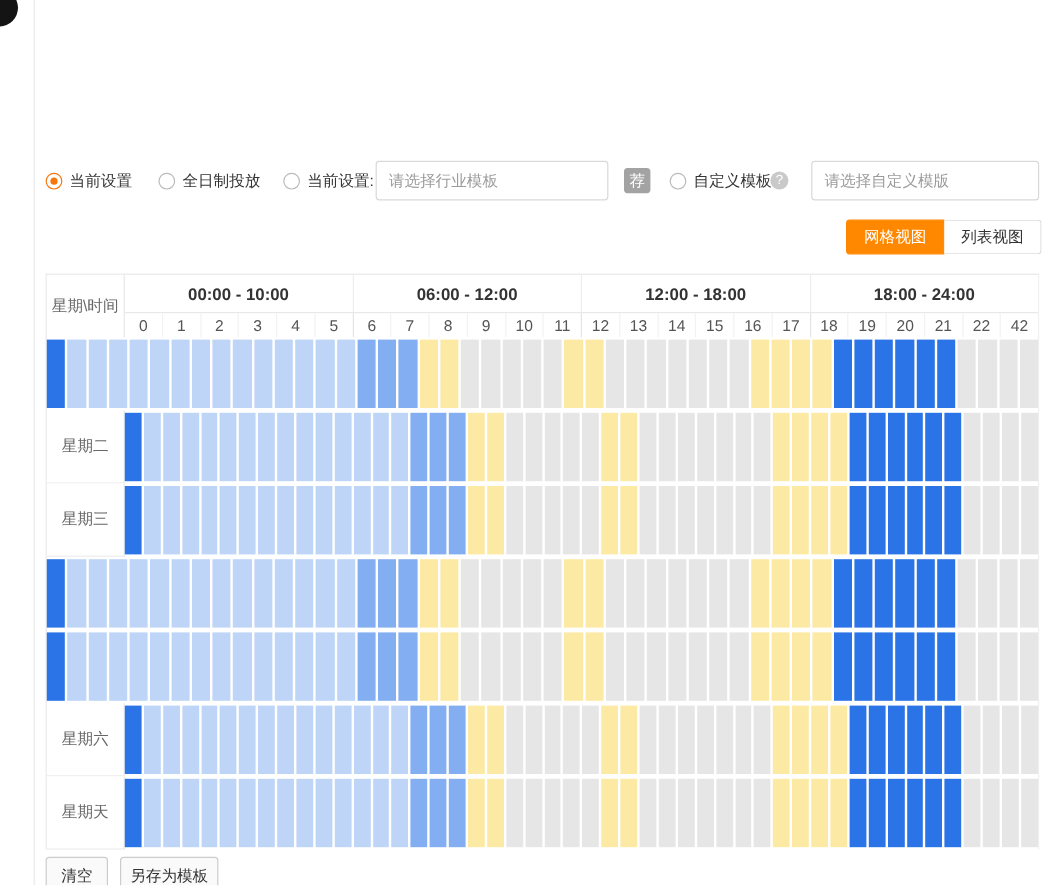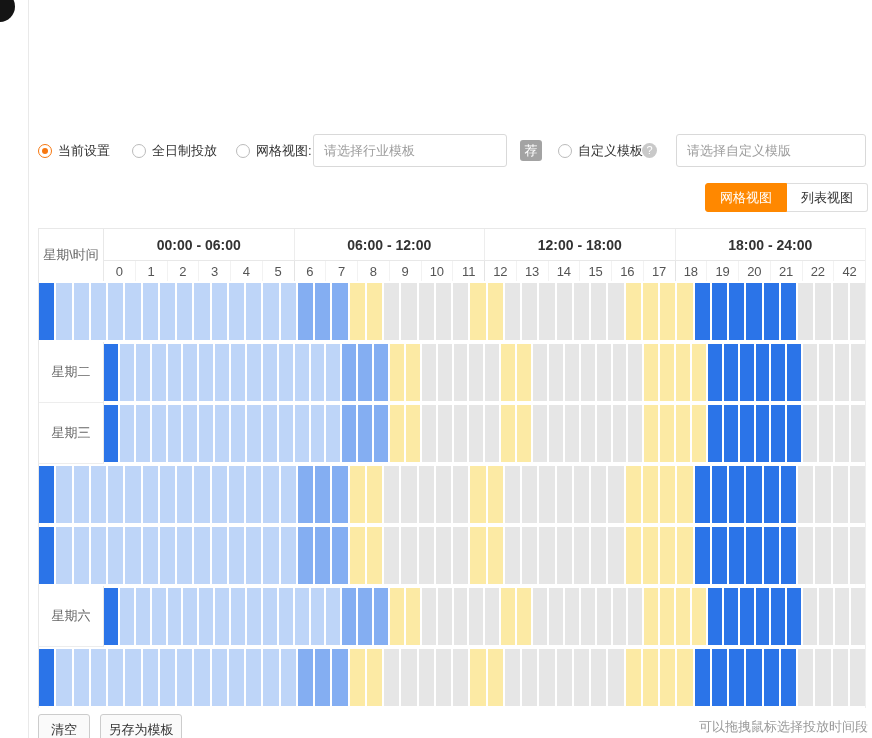--- a/index.html
+++ b/index.html
@@ -68,21 +68,21 @@
       <label class="radio checked" style="left:2px">
         <span class="rb"></span>
         <span>当前设置</span>
       </label>
       <label class="radio" style="left:96px">
         <span class="rb"></span>
         <span>全日制投放</span>
       </label>
       <label class="radio" style="left:200px">
         <span class="rb"></span>
-        <span>网格视图:</span>
+        <span>当前设置:</span>
       </label>
       <input class="sel-input" style="left: 277px; width: 194px;" readonly="" placeholder="请选择行业模板">
       <span class="badge">荐</span>
       <label class="radio" style="left:522px">
         <span class="rb"></span>
         <span>自定义模板:</span>
       </label>
       <span class="help">?</span>
       <input class="sel-input" style="left: 640px; width: 190px;" readonly="" placeholder="请选择自定义模版">
     </div>
@@ -90,21 +90,21 @@
     <div class="view-toggle">
       <button class="btn-grid">网格视图</button>
       <button class="btn-list">列表视图</button>
     </div>
 
     <div class="sched">
       <div class="sched-head">
         <div class="corner-cell">星期\时间</div>
         <div class="head-right">
           <div class="period-row" id="period-row">
-              <div class="period">00:00 - 06:00</div>
+              <div class="period">00:00 - 10:00</div>
               <div class="period">06:00 - 12:00</div>
               <div class="period">12:00 - 18:00</div>
               <div class="period">18:00 - 24:00</div>
             </div>
           <div class="hours-row" id="hours-row">
               <div class="hour">0</div>
               <div class="hour">1</div>
               <div class="hour">2</div>
               <div class="hour">3</div>
               <div class="hour">4</div>
@@ -440,20 +440,21 @@
               <div class="cell" style="background: rgb(43, 116, 232);"></div>
               <div class="cell" style="background: rgb(43, 116, 232);"></div>
               <div class="cell" style="background: rgb(43, 116, 232);"></div>
               <div class="cell" style="background: rgb(230, 230, 230);"></div>
               <div class="cell" style="background: rgb(230, 230, 230);"></div>
               <div class="cell" style="background: rgb(230, 230, 230);"></div>
               <div class="cell" style="background: rgb(230, 230, 230);"></div>
             </div>
           </div>
           <div class="day-row">
+            <div class="day-label">星期天</div>
             <div class="cells">
               <div class="cell" style="background: rgb(43, 116, 232);"></div>
               <div class="cell" style="background: rgb(190, 213, 248);"></div>
               <div class="cell" style="background: rgb(190, 213, 248);"></div>
               <div class="cell" style="background: rgb(190, 213, 248);"></div>
               <div class="cell" style="background: rgb(190, 213, 248);"></div>
               <div class="cell" style="background: rgb(190, 213, 248);"></div>
               <div class="cell" style="background: rgb(190, 213, 248);"></div>
               <div class="cell" style="background: rgb(190, 213, 248);"></div>
               <div class="cell" style="background: rgb(190, 213, 248);"></div>
@@ -497,16 +498,15 @@
               <div class="cell" style="background: rgb(230, 230, 230);"></div>
               <div class="cell" style="background: rgb(230, 230, 230);"></div>
             </div>
           </div>
         </div>
     </div>
 
     <div class="footer">
       <button class="fbtn btn-clear">清空</button>
       <button class="fbtn btn-save">另存为模板</button>
-      <span class="hint">可以拖拽鼠标选择投放时间段</span>
     </div>
   </div>
 </div>
 
 </body></html>

